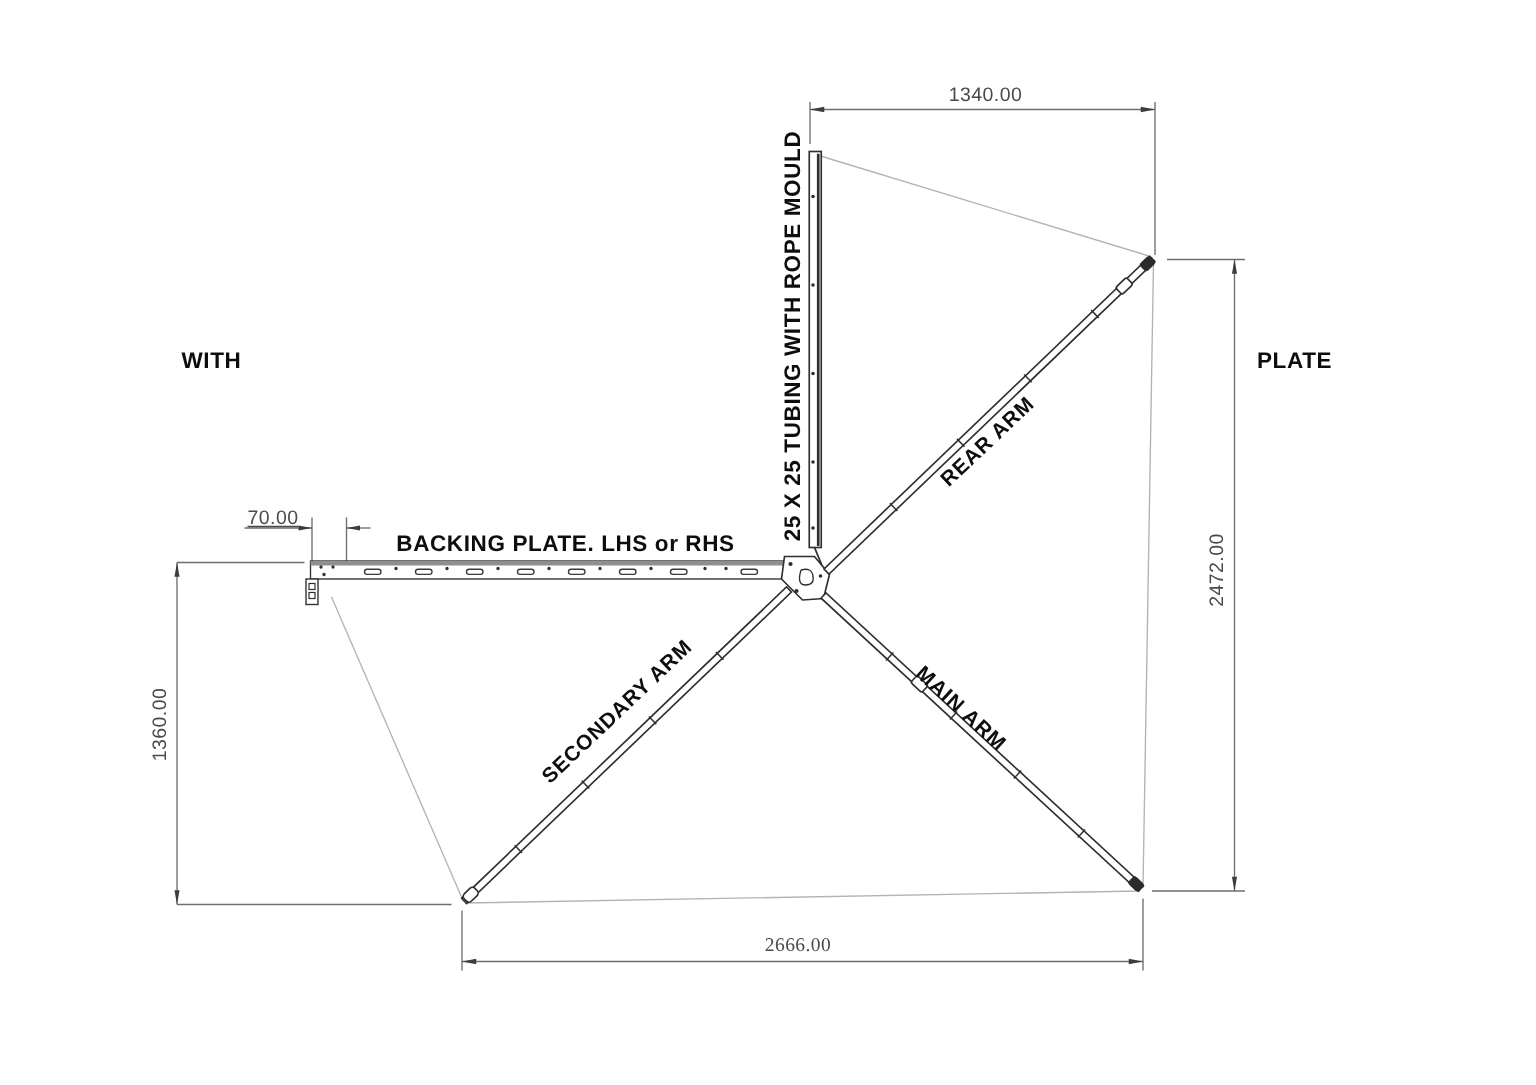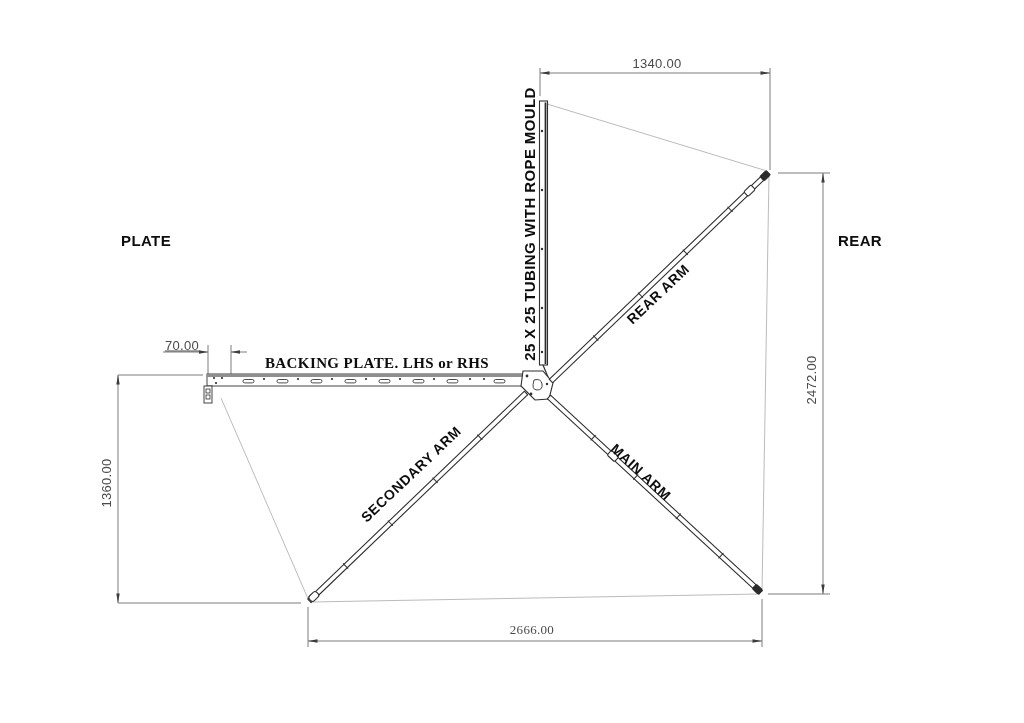--- a/index.html
+++ b/index.html
@@ -155,25 +155,25 @@
     <g transform="translate(526,393) rotate(136.2)">
       <rect class="geo-fill" x="0" y="-2.4" width="300" height="4.8"></rect>
       <line class="tick" x1="64" y1="-3.6" x2="64" y2="3.6"></line>
       <line class="tick" x1="126" y1="-3.6" x2="126" y2="3.6"></line>
       <line class="tick" x1="188" y1="-3.6" x2="188" y2="3.6"></line>
       <line class="tick" x1="250" y1="-3.6" x2="250" y2="3.6"></line>
       <rect class="geo-fill" x="289" y="-3.4" width="10" height="6.8" rx="2.5"></rect>
     </g>
   </svg>
 
-  <span class="lbl" style="left:121px;top:232px;">PLATE</span>
+  <span class="lbl" style="left:121px;top:232px;">WITH</span>
 
-  <span class="lbl" style="left:838px;top:232px;">REAR</span>
+  <span class="lbl" style="left:838px;top:232px;">PLATE</span>
 
-  <span class="lbl center" style="left:377px;top:363px;position:absolute;font-family:Liberation Serif, serif;">BACKING PLATE. LHS or RHS</span>
+  <span class="lbl center" style="left:377px;top:363px;position:absolute;">BACKING PLATE. LHS or RHS</span>
 
   <span class="lbl rot-ccw" style="left:529px;top:224px;position:absolute;">25 X 25 TUBING WITH ROPE MOULD</span>
 
   <span class="arm-lbl" style="left:658px;top:294px;transform:translate(-50%,-50%) rotate(-43.5deg);">REAR ARM</span>
 
   <span class="arm-lbl" style="left:641px;top:472px;transform:translate(-50%,-50%) rotate(42.7deg);">MAIN ARM</span>
 
   <span class="arm-lbl" style="left:411px;top:474px;transform:translate(-50%,-50%) rotate(-43.5deg);">SECONDARY ARM</span>
 
   <span class="dim center" style="left:657px;top:63px;position:absolute;">1340.00</span>

